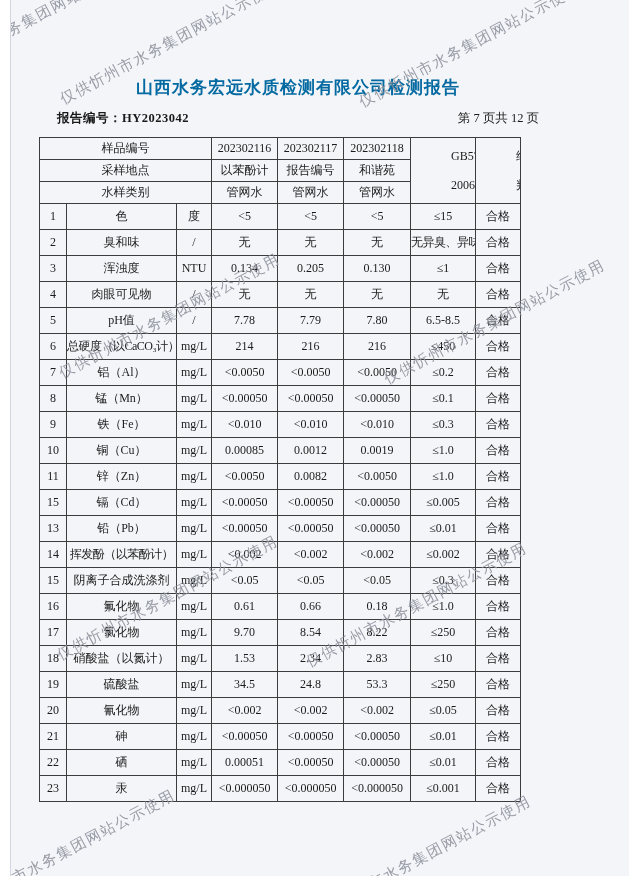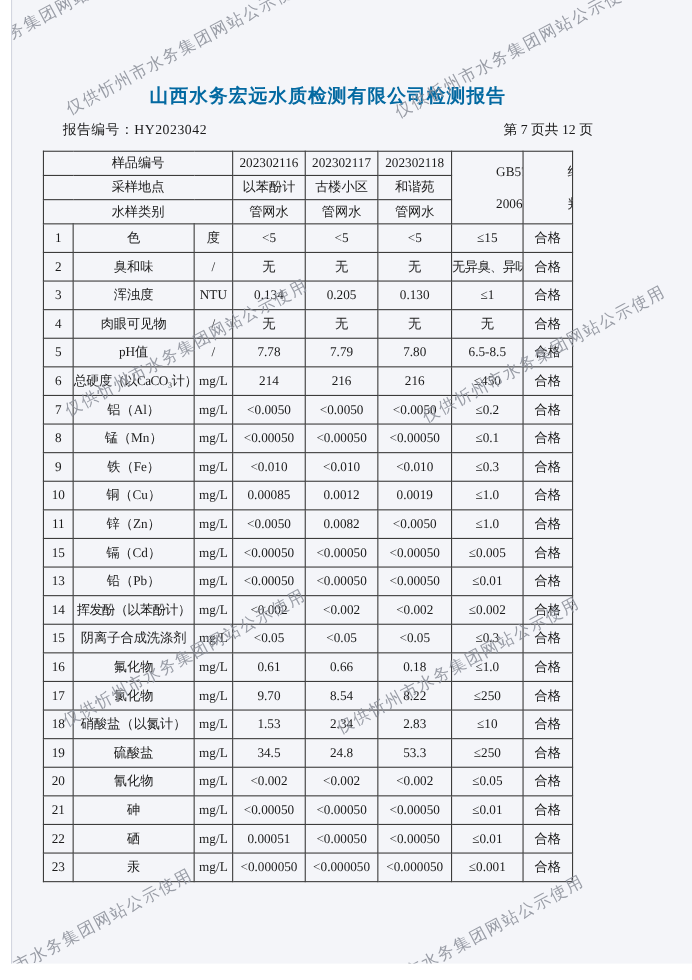--- a/index.html
+++ b/index.html
@@ -12,21 +12,21 @@
     background:#f4f5f9;border-left:1px solid #d3d6e0;overflow:hidden;
   }
   .title{
     position:absolute;top:76px;left:46px;width:482px;text-align:center;
     font-size:17px;font-weight:bold;color:#0369a1;letter-spacing:1px;white-space:nowrap;
   }
   .meta{
     position:absolute;top:110px;left:46px;width:482px;display:flex;
     justify-content:space-between;align-items:baseline;color:#1a1a1a;
   }
-  .meta .rno{font-size:12.5px;font-weight:normal;letter-spacing:0.5px;}
+  .meta .rno{font-size:12.5px;font-weight:bold;letter-spacing:0.5px;}
   .meta .pg{font-size:12.5px;}
   table.report{
     position:absolute;top:137px;left:28px;border-collapse:collapse;table-layout:fixed;
     width:482px;
   }
   table.report td{
     border:1px solid #3c3c3c;font-size:12px;color:#1b1b1b;text-align:center;
     padding:0;line-height:1.05;overflow:hidden;white-space:nowrap;
   }
   tr.hrow td{height:21px;}
@@ -78,21 +78,21 @@
         </td>
         <td rowspan="3" class="limit-head">
           <div>结果</div>
           <div class="gap"></div>
           <div>判定</div>
         </td>
       </tr>
       <tr class="hrow">
         <td colspan="3">采样地点</td>
         <td>以苯酚计</td>
-        <td>古楼小区</td>
+        <td>报告编号</td>
         <td>和谐苑</td>
       </tr>
       <tr class="hrow">
         <td colspan="3">水样类别</td>
         <td>管网水</td>
         <td>管网水</td>
         <td>管网水</td>
       </tr>
     </tbody>
     <tbody>

